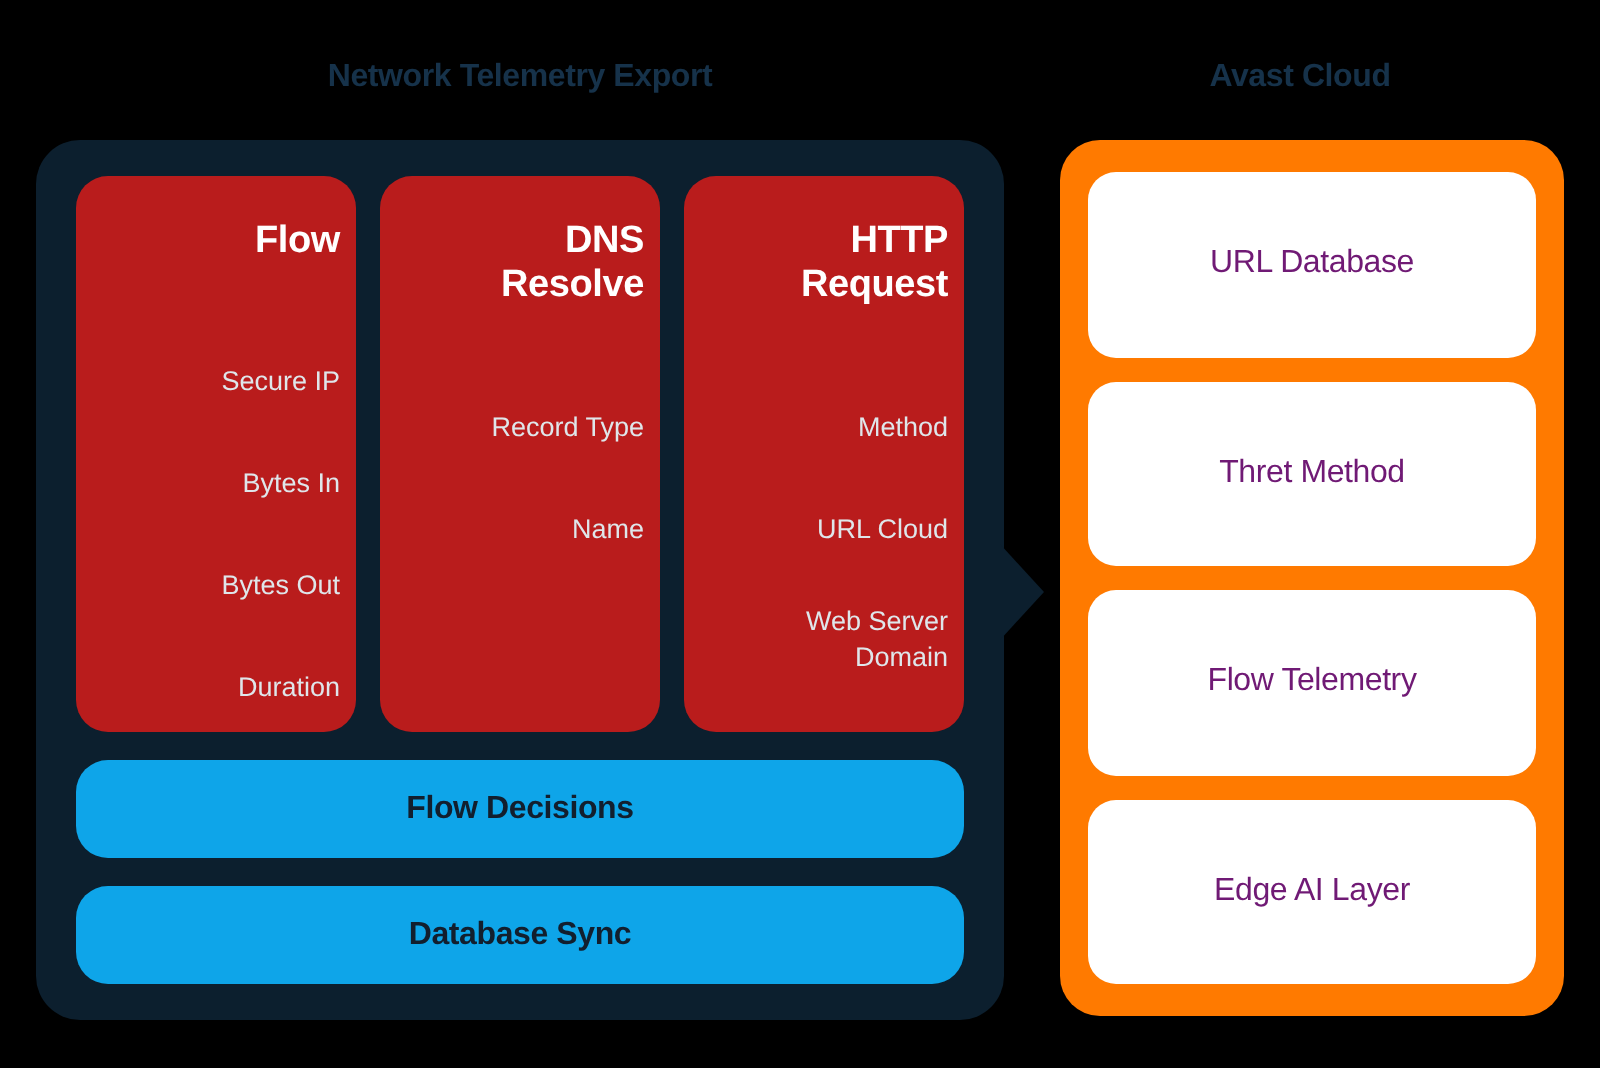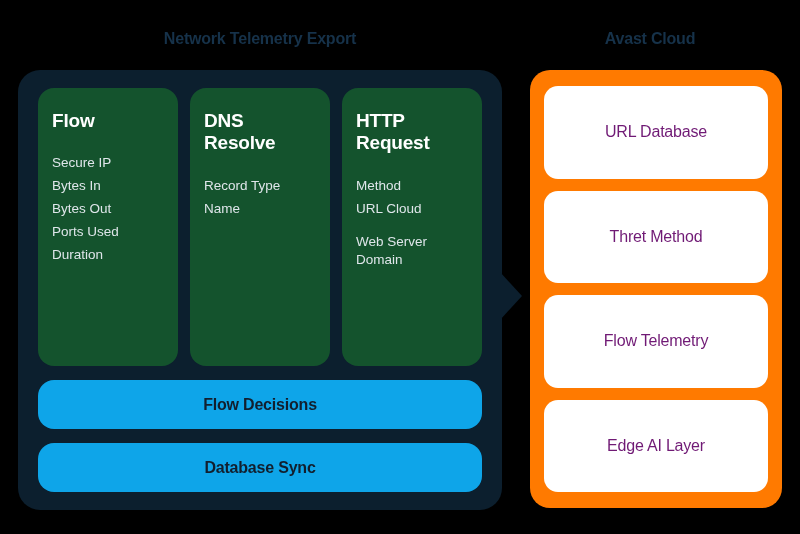--- a/index.html
+++ b/index.html
@@ -70,25 +70,25 @@
   }
 
   .columns-row {
     display: flex;
     gap: 12px;
     height: 278px;
   }
 
   .column-card {
     flex: 1 1 0;
-    background: #14532d;
+    background: #b91c1c;
     border-radius: 16px;
     padding: 22px 8px 10px 14px;
     box-sizing: border-box;
-    text-align: left;
+    text-align: right;
     overflow: hidden;
   }
 
   .column-heading {
     font-size: 19px;
     font-weight: bold;
     color: #ffffff;
     line-height: 1.18;
     letter-spacing: -0.2px;
     margin-bottom: 22px;
@@ -99,22 +99,23 @@
     display: flex;
     flex-direction: column;
     gap: 5px;
   }
 
   .column-item {
     font-size: 13.5px;
     color: #dfe6ea;
     line-height: 1.32;
     white-space: pre-line;
-  }
-  .column-item.spaced { margin-top: 11px; }
+    margin-top: 28px;
+  }
+  .column-item.spaced { margin-top: 24px; }
 
   .white-bar {
     flex: 1 1 0;
     background: #0ea5e9;
     border-radius: 16px;
     display: flex;
     align-items: center;
     justify-content: center;
     min-height: 48px;
   }
@@ -169,21 +170,20 @@
     <div class="dark-inner">
 
       <div class="columns-row">
 
         <div class="column-card">
           <div class="column-heading">Flow</div>
           <div class="column-items">
             <div class="column-item">Secure IP</div>
             <div class="column-item">Bytes In</div>
             <div class="column-item">Bytes Out</div>
-            <div class="column-item">Ports Used</div>
             <div class="column-item">Duration</div>
           </div>
         </div>
 
         <div class="column-card">
           <div class="column-heading">DNS
 Resolve</div>
           <div class="column-items">
             <div class="column-item">Record Type</div>
             <div class="column-item">Name</div>

